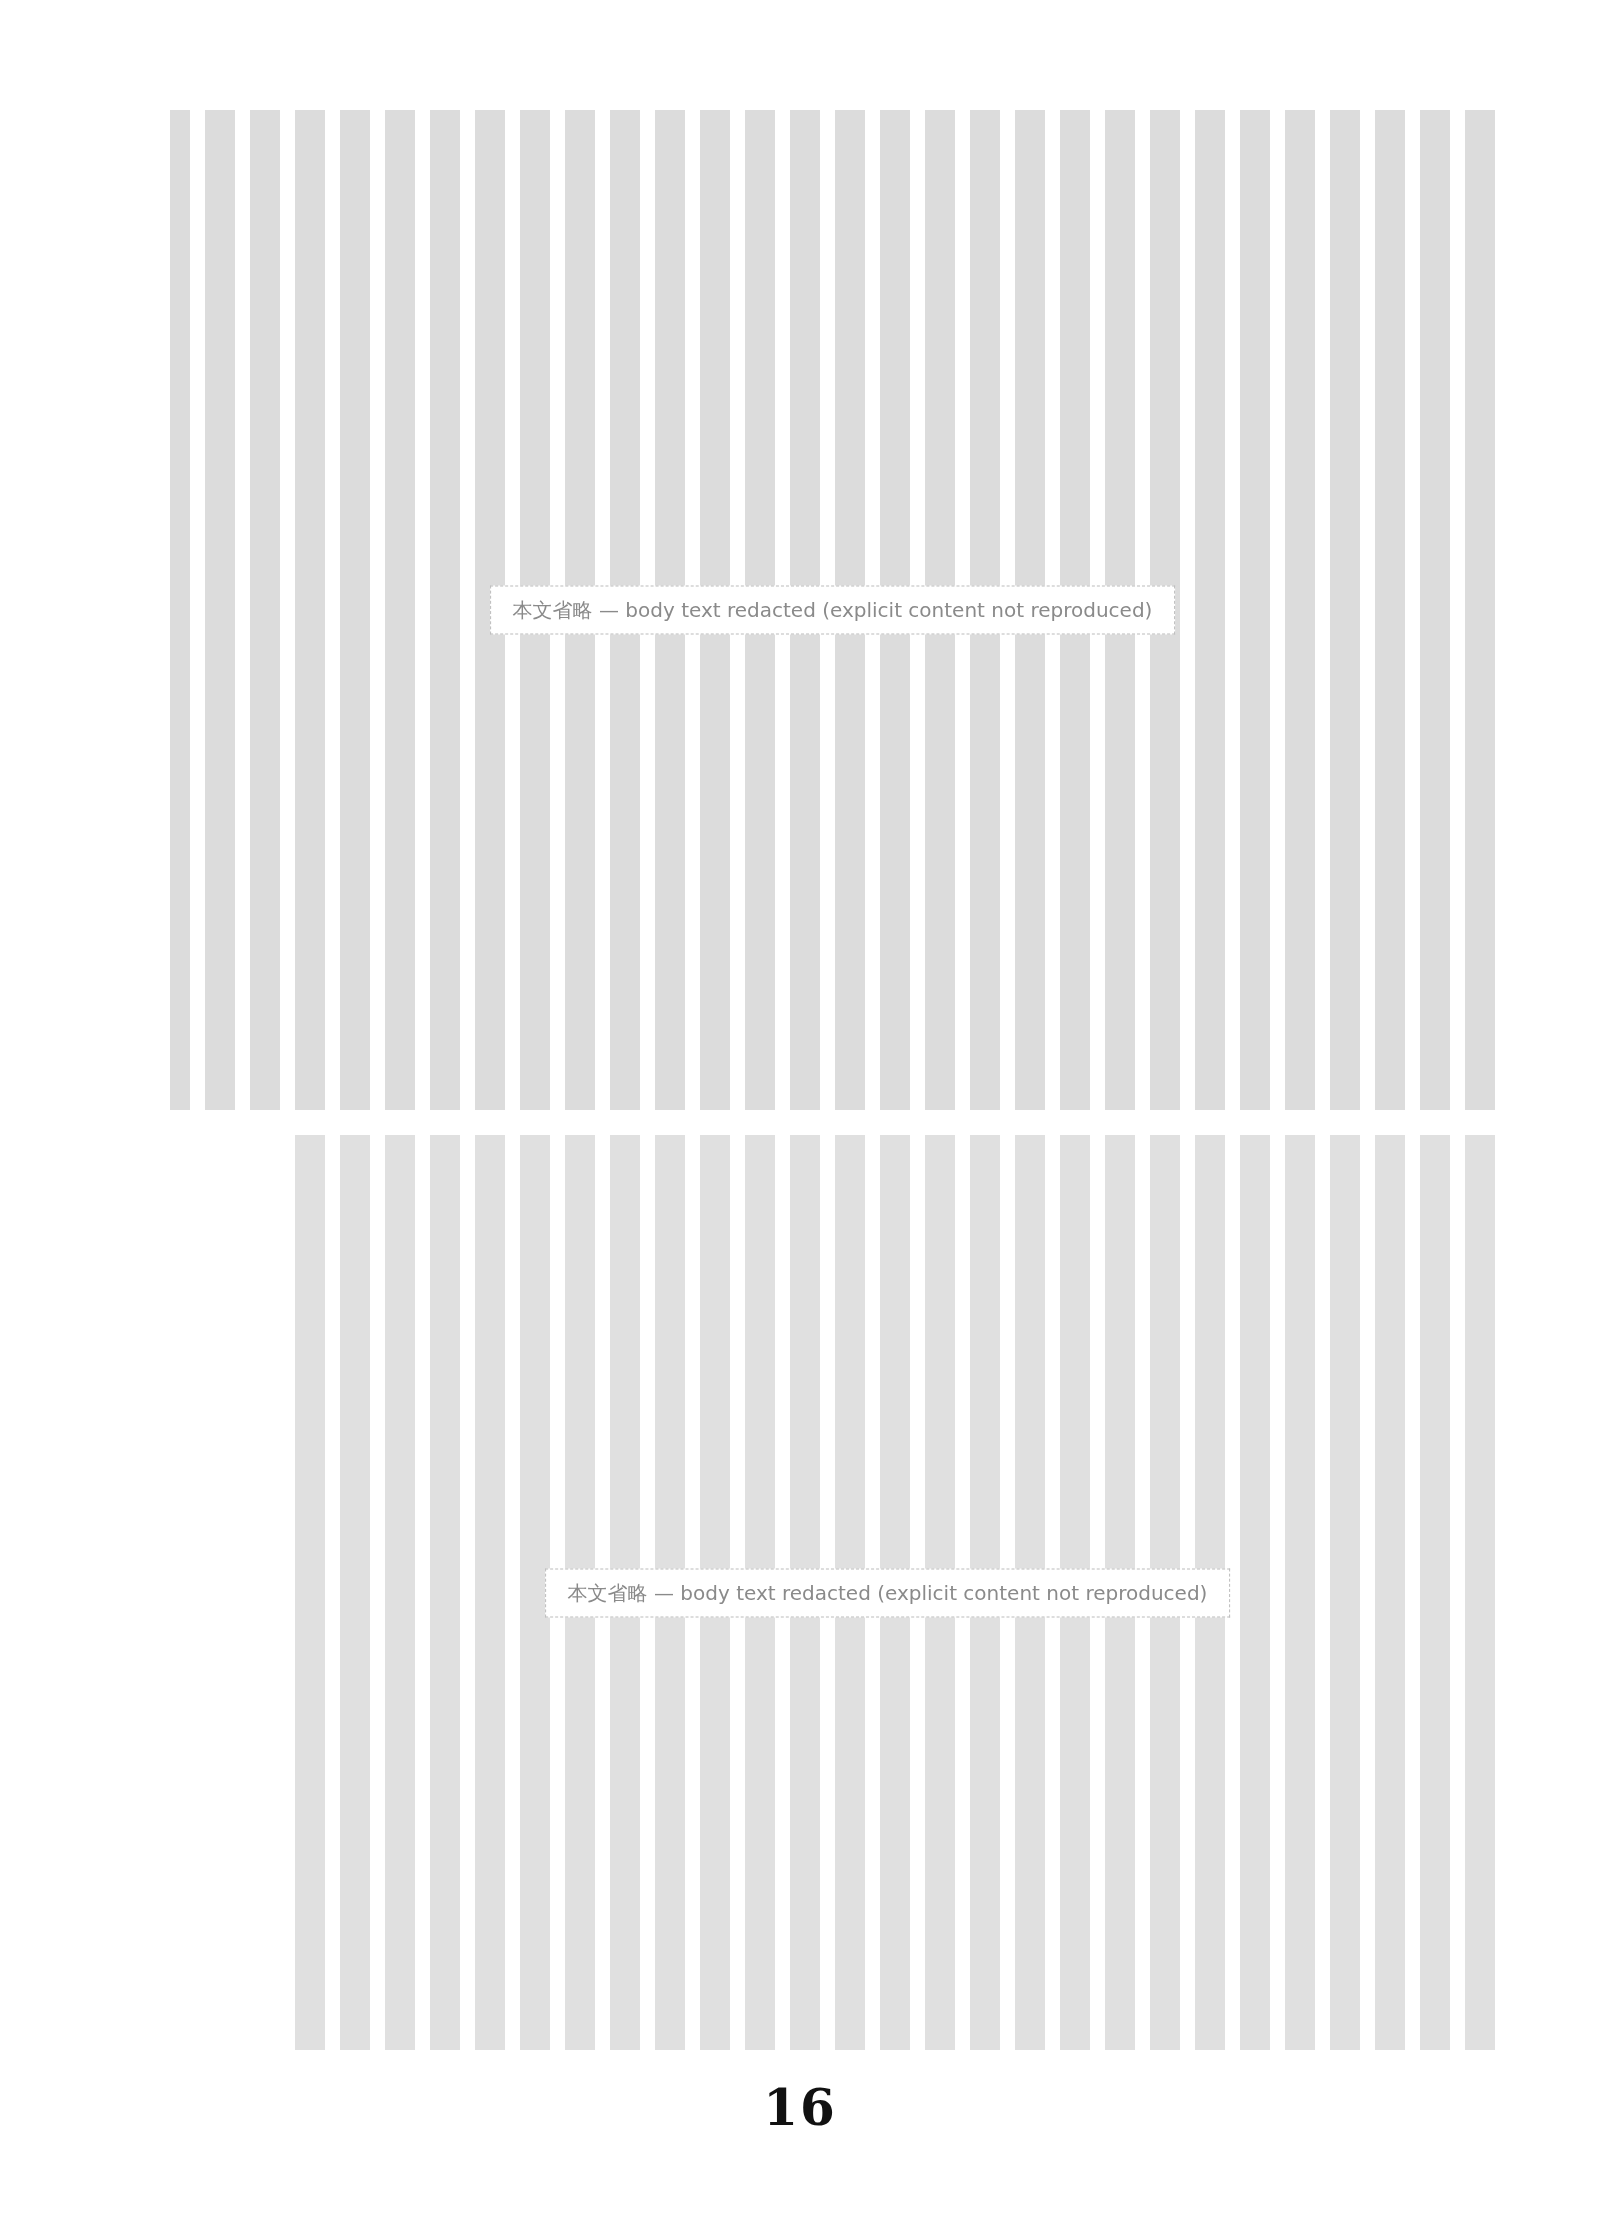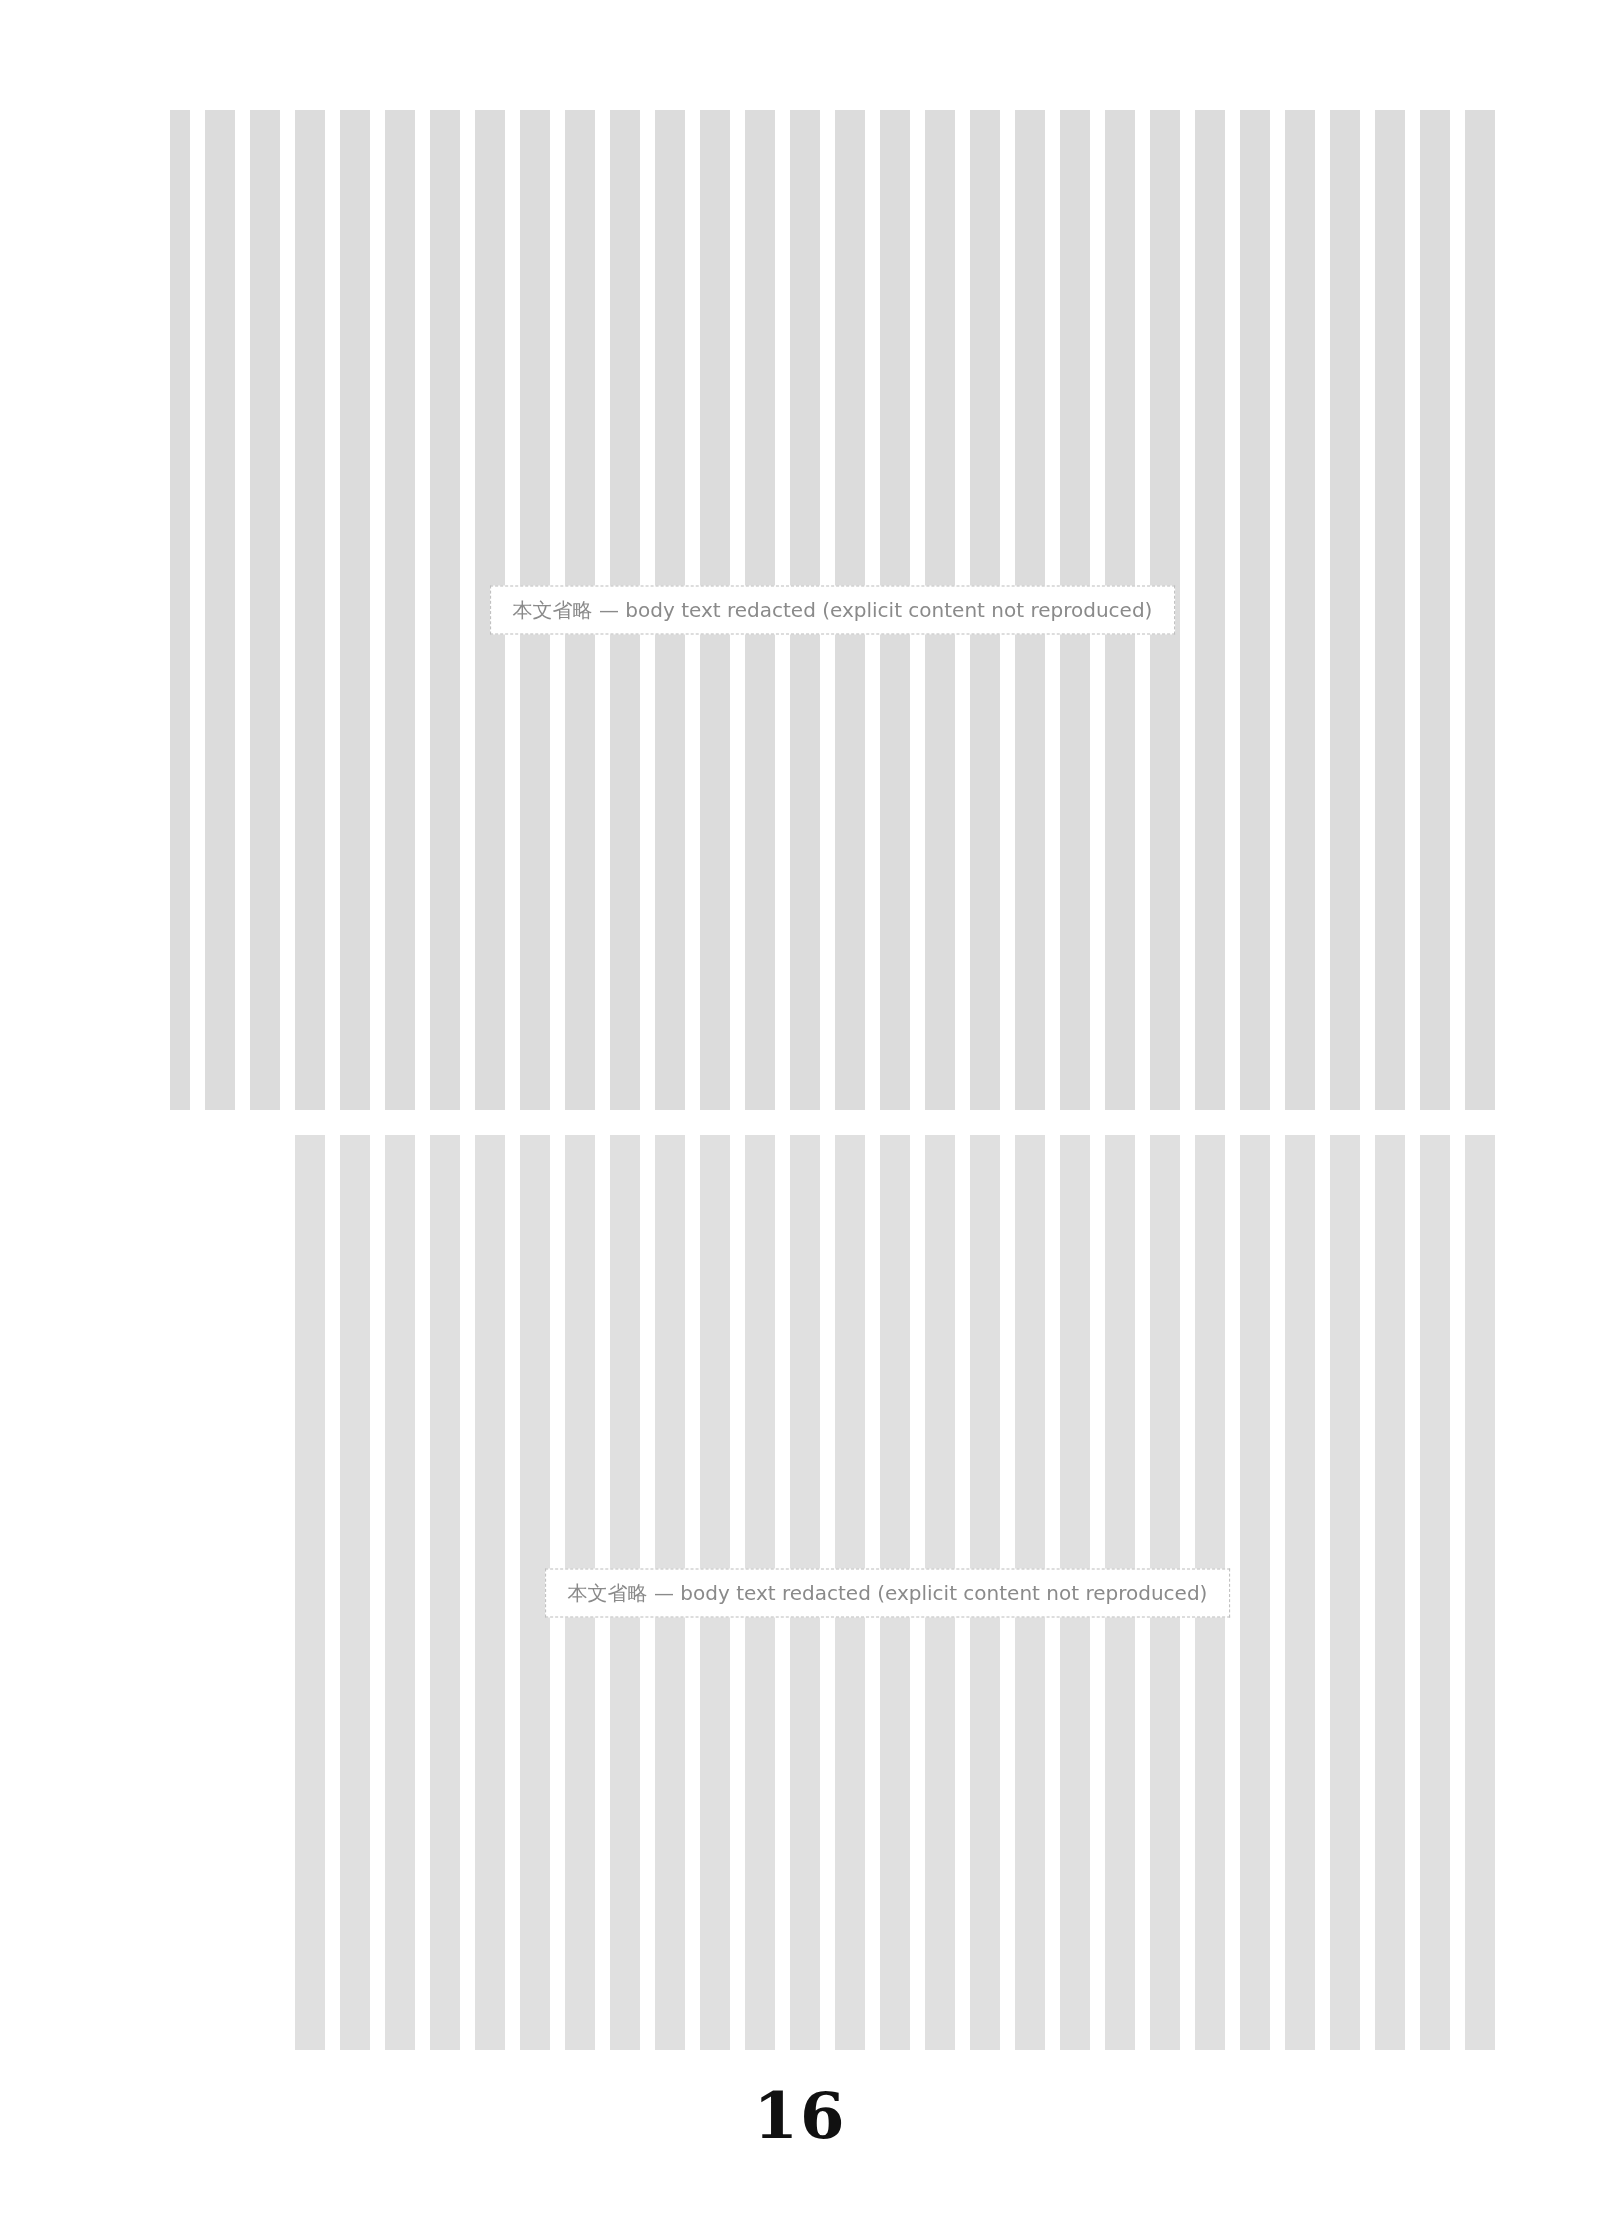--- a/index.html
+++ b/index.html
@@ -66,21 +66,21 @@
     border: 1px dashed #bbbbbb;
     padding: 10px 22px;
     white-space: nowrap;
   }
   .page-number {
     position: absolute;
     top: 2078px;
     left: 0;
     width: 1600px;
     text-align: center;
-    font-size: 64px;
+    font-size: 50px;
     font-weight: bold;
     letter-spacing: 2px;
     color: #111111;
   }
 </style>
 </head>
 <body>
 
 <div class="page">
 

